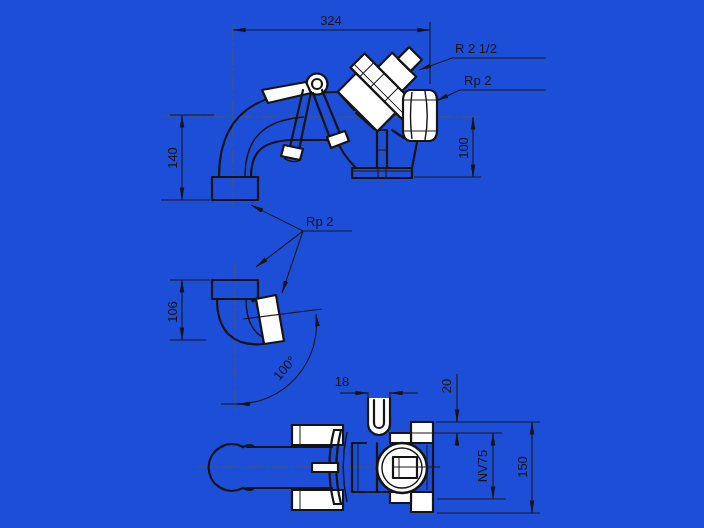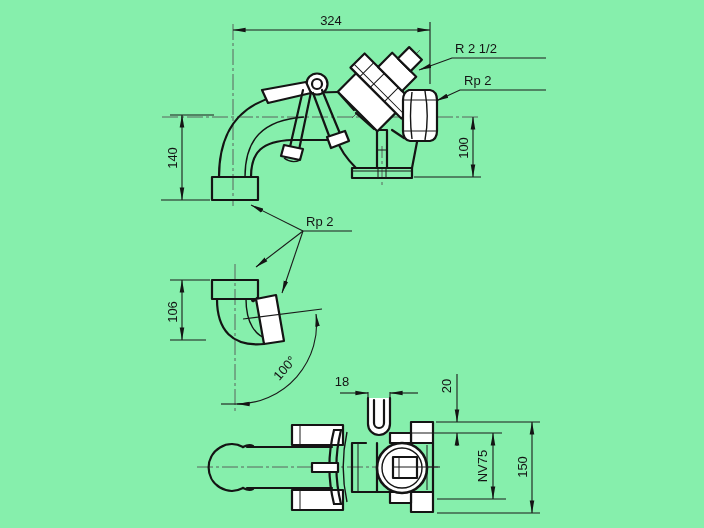--- a/index.html
+++ b/index.html
@@ -1,16 +1,16 @@
 <!DOCTYPE html>
 <html><head>
 <meta charset="utf-8">
 <style>
   html,body{margin:0;padding:0;background:#fff;}
-  .page{position:relative;width:704px;height:528px;background:#86efac;overflow:hidden;
+  .page{position:relative;width:704px;height:528px;background:#1d4ed8;overflow:hidden;
         font-family:"Liberation Sans", sans-serif;}
   svg{display:block;}
   text{font-family:"Liberation Sans", sans-serif;font-size:13px;fill:#141414;}
   .obj{fill:none;stroke:#141414;stroke-width:2.2;stroke-linecap:round;stroke-linejoin:round;}
   .obj-thick{fill:none;stroke:#141414;stroke-width:2.6;}
   .med{fill:none;stroke:#141414;stroke-width:1.4;}
   .thin{fill:none;stroke:#1a1a1a;stroke-width:1;}
   .cl{fill:none;stroke:#555;stroke-width:0.9;}
   .dim{fill:none;stroke:#1a1a1a;stroke-width:1.1;}
   .fillw{fill:#ffffff;}

